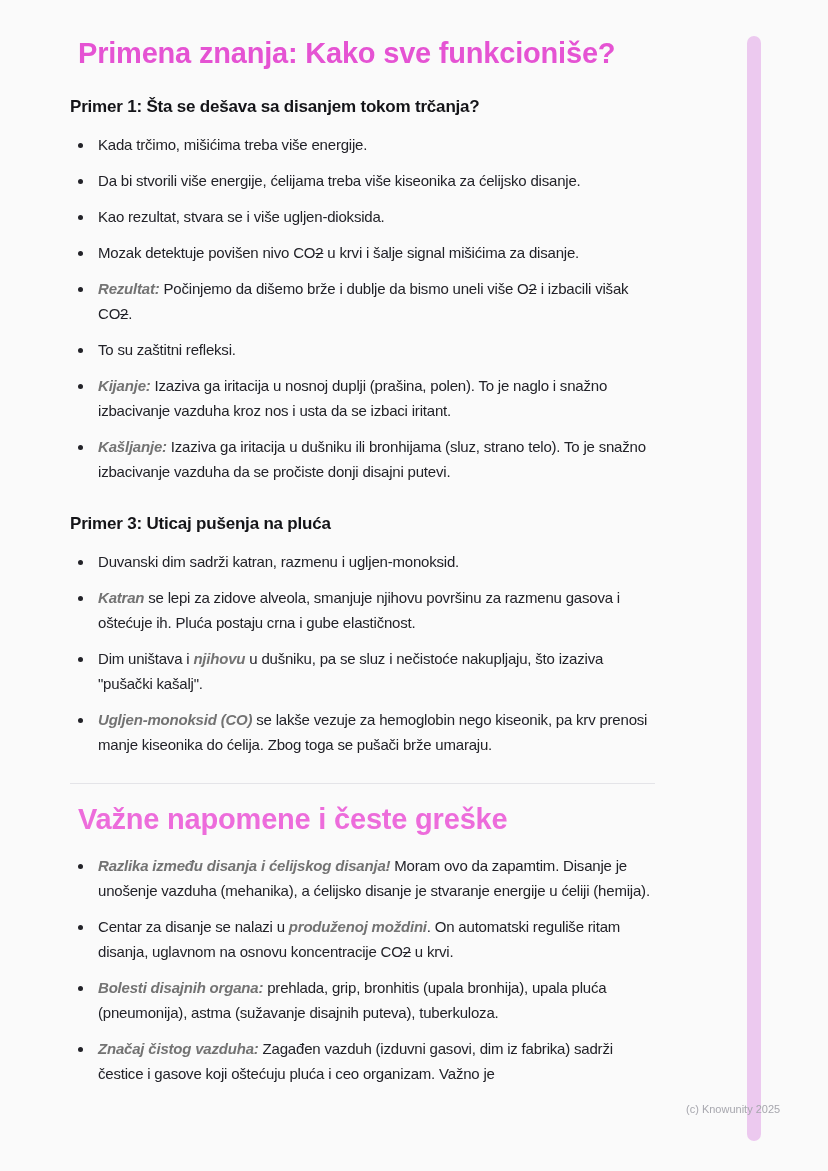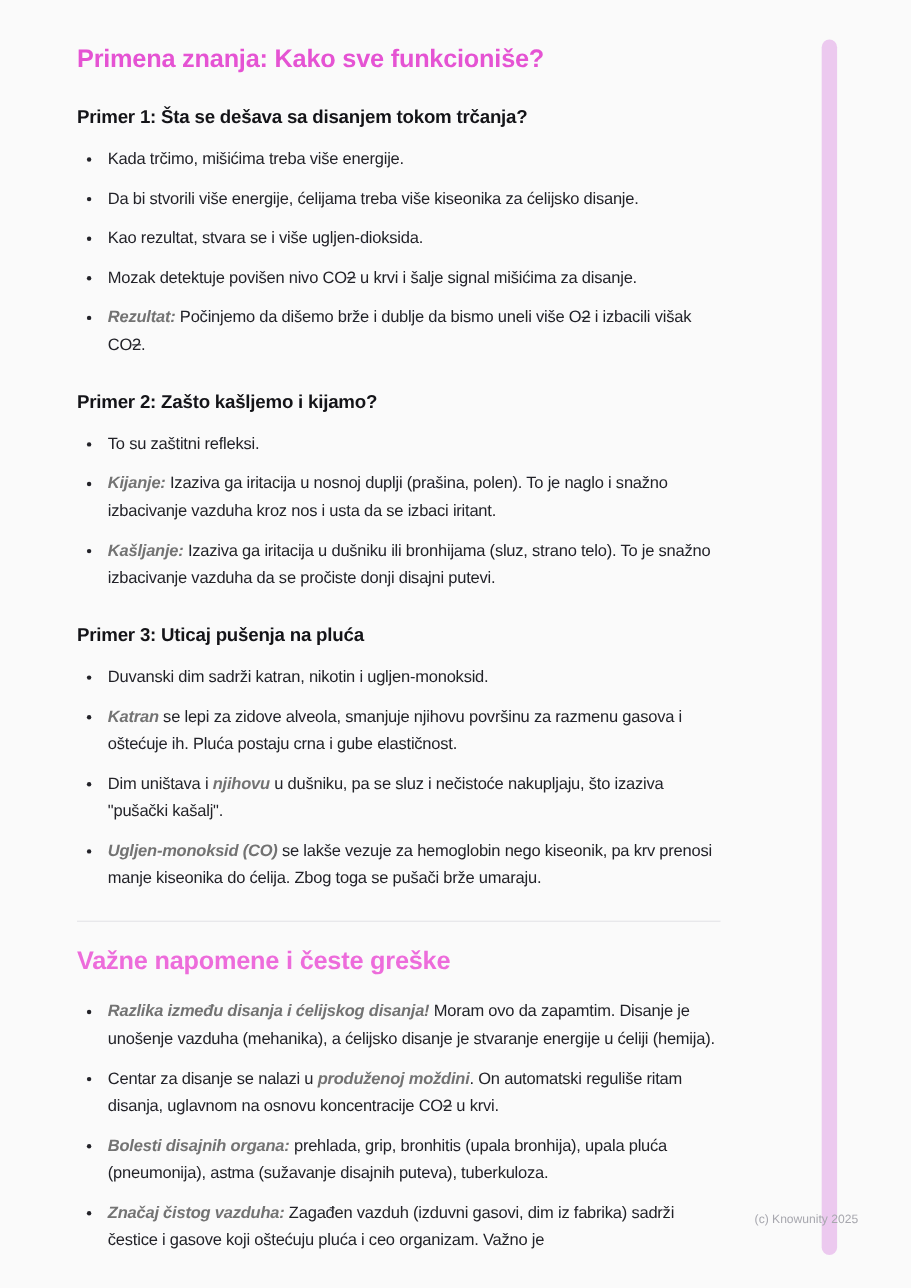--- a/index.html
+++ b/index.html
@@ -12,24 +12,24 @@
     font-family: "Liberation Sans", "DejaVu Sans", sans-serif;
     color: #222228;
   }
   .content {
     position: absolute;
     left: 70px;
     top: 40px;
     width: 585px;
   }
   .h1 {
-    font-size: 23px;
+    font-size: 29px;
     line-height: 27px;
     font-weight: 700;
-    margin: 0 0 20px 0;
+    margin: 0 0 20px 8px;
     letter-spacing: -0.2px;
   }
   .h3 {
     font-size: 17px;
     line-height: 20px;
     font-weight: 700;
     color: #141418;
     margin: 30px 0 15px 0;
     letter-spacing: -0.2px;
   }
@@ -81,29 +81,28 @@
   <main class="content" id="doc">
       <h1 class="h1" style="color: rgb(229, 83, 211);">Primena znanja: Kako sve funkcioniše?</h1>
       <h2 class="h3">Primer 1: Šta se dešava sa disanjem tokom trčanja?</h2>
       <ul class="list">
         <li><span class="">Kada trčimo, mišićima treba više energije.</span></li>
         <li><span class="">Da bi stvorili više energije, ćelijama treba više kiseonika za ćelijsko disanje.</span></li>
         <li><span class="">Kao rezultat, stvara se i više ugljen-dioksida.</span></li>
         <li><span class="">Mozak detektuje povišen nivo CO</span><span class=" s">2</span><span class=""> u krvi i šalje signal mišićima za disanje.</span></li>
         <li><span class="b">Rezultat:</span><span class=""> Počinjemo da dišemo brže i dublje da bismo uneli više O</span><span class=" s">2</span><span class=""> i izbacili višak CO</span><span class=" s">2</span><span class="">.</span></li>
       </ul>
-      <h2 class="h3">Primer 2: Zašto kašljemo i kijamo?</h2>
       <ul class="list">
         <li><span class="">To su zaštitni refleksi.</span></li>
         <li><span class="b">Kijanje:</span><span class=""> Izaziva ga iritacija u nosnoj duplji (prašina, polen). To je naglo i snažno izbacivanje vazduha kroz nos i usta da se izbaci iritant.</span></li>
         <li><span class="b">Kašljanje:</span><span class=""> Izaziva ga iritacija u dušniku ili bronhijama (sluz, strano telo). To je snažno izbacivanje vazduha da se pročiste donji disajni putevi.</span></li>
       </ul>
       <h2 class="h3">Primer 3: Uticaj pušenja na pluća</h2>
       <ul class="list">
-        <li><span class="">Duvanski dim sadrži katran, nikotin i ugljen-monoksid.</span></li>
+        <li><span class="">Duvanski dim sadrži katran, razmenu i ugljen-monoksid.</span></li>
         <li><span class="b">Katran</span><span class=""> se lepi za zidove alveola, smanjuje njihovu površinu za razmenu gasova i oštećuje ih. Pluća postaju crna i gube elastičnost.</span></li>
         <li><span class="">Dim uništava i </span><span class="b">njihovu</span><span class=""> u dušniku, pa se sluz i nečistoće nakupljaju, što izaziva "pušački kašalj".</span></li>
         <li><span class="b">Ugljen-monoksid (CO)</span><span class=""> se lakše vezuje za hemoglobin nego kiseonik, pa krv prenosi manje kiseonika do ćelija. Zbog toga se pušači brže umaraju.</span></li>
       </ul>
       <hr class="divider">
       <h1 class="h1" style="color: rgb(237, 108, 219);">Važne napomene i česte greške</h1>
       <ul class="list">
         <li><span class="b">Razlika između disanja i ćelijskog disanja!</span><span class=""> Moram ovo da zapamtim. Disanje je unošenje vazduha (mehanika), a ćelijsko disanje je stvaranje energije u ćeliji (hemija).</span></li>
         <li><span class="">Centar za disanje se nalazi u </span><span class="b">produženoj moždini</span><span class="">. On automatski reguliše ritam disanja, uglavnom na osnovu koncentracije CO</span><span class=" s">2</span><span class=""> u krvi.</span></li>
         <li><span class="b">Bolesti disajnih organa:</span><span class=""> prehlada, grip, bronhitis (upala bronhija), upala pluća (pneumonija), astma (sužavanje disajnih puteva), tuberkuloza.</span></li>

